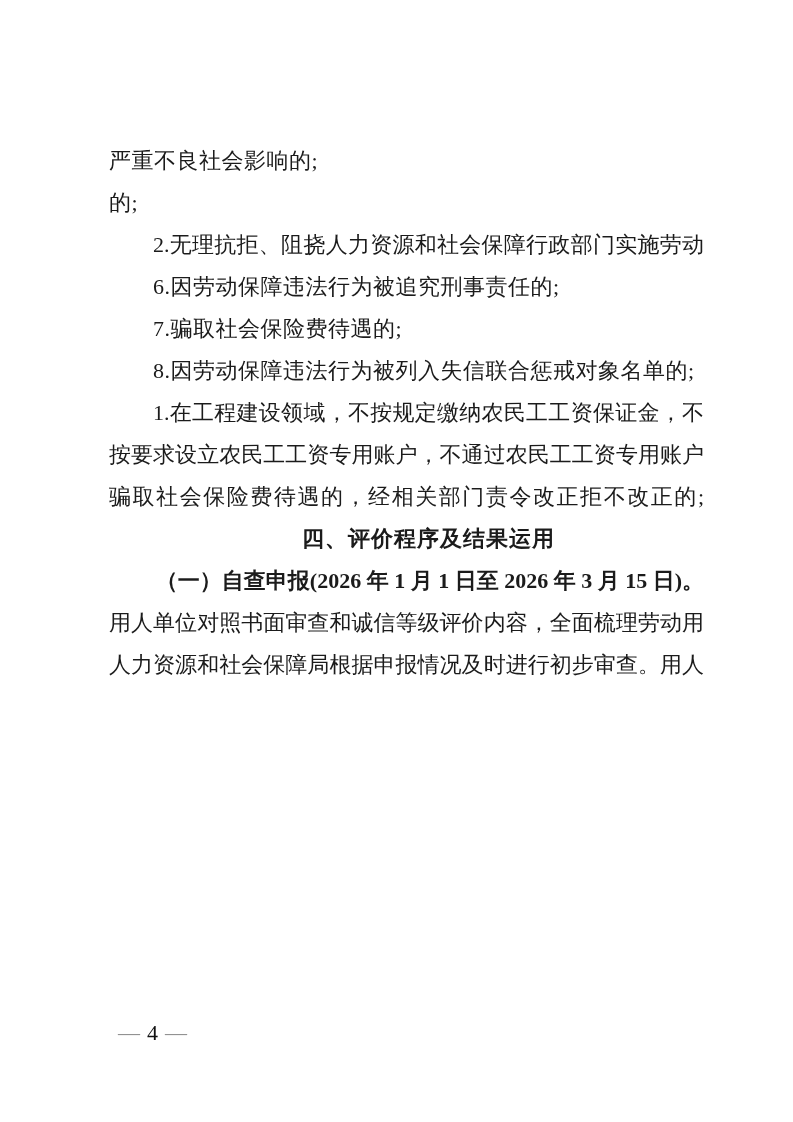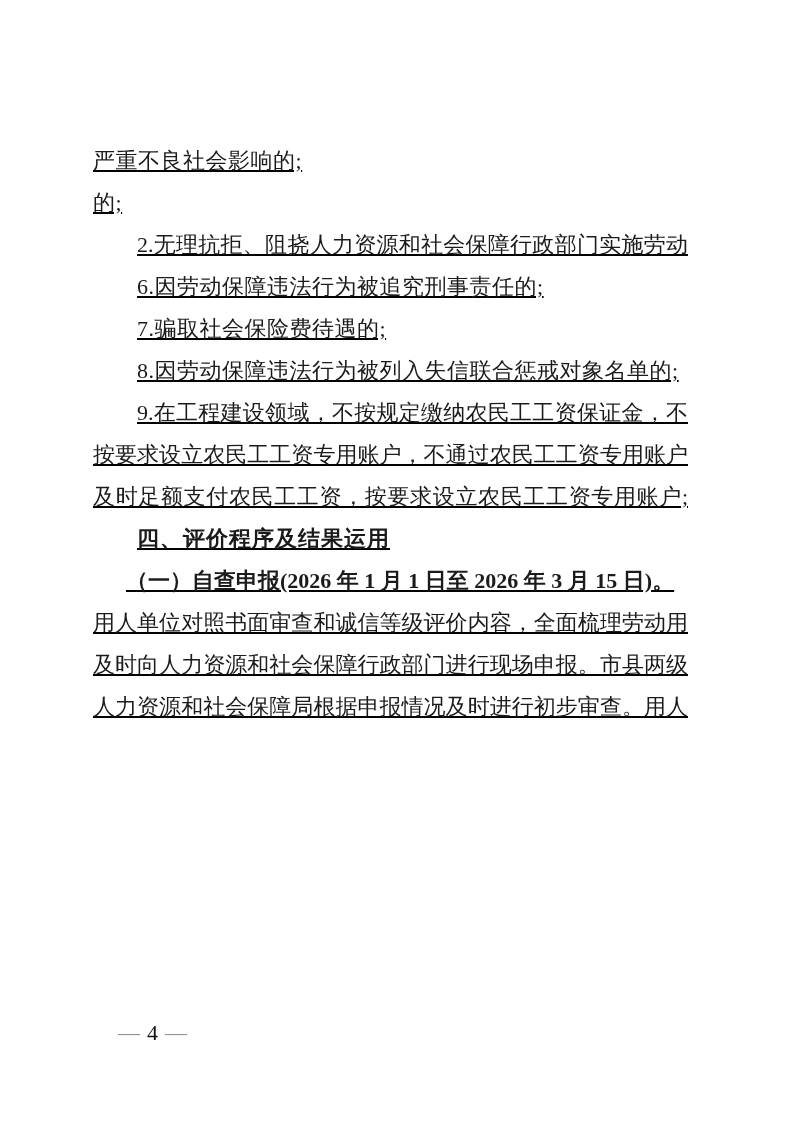--- a/index.html
+++ b/index.html
@@ -9,47 +9,47 @@
     font-family: "Liberation Serif", "DejaVu Serif", serif;
   }
   .page {
     position: relative;
     width: 793px; height: 1122px;
     background: #ffffff;
     overflow: hidden;
   }
   .text-block {
     position: absolute;
-    left: 93px; top: 140px;
+    left: 109px; top: 140px;
     width: 595px;
-    text-decoration: underline;
   }
   .ln {
     font-size: 22px;
     line-height: 42px;
     height: 42px;
     color: #1b1b1b;
     letter-spacing: 0.5px;
     white-space: normal;
     overflow: hidden;
   }
   .ind   { text-indent: 2em; }
   .ind-sm{ text-indent: 33px; }
   .jf {
     letter-spacing: 0;
     text-align: justify;
     text-align-last: justify;
     text-justify: inter-character;
   }
   .tight { letter-spacing: -0.5px; }
-  .ls0   { letter-spacing: 0; }
+  .ls0   { letter-spacing: 0; text-align: right; }
   .h-sans {
     font-family: "DejaVu Sans", "Liberation Sans", sans-serif;
     font-weight: bold;
     letter-spacing: 1px;
+    text-align: center;
   }
   .h-bold { font-weight: bold; }
   .footer {
     position: absolute;
     left: 105px; top: 1012px;
     width: 595px;
     font-size: 22px;
     line-height: 42px;
     padding-left: 13px;
     color: #1b1b1b;
@@ -67,26 +67,25 @@
 <body>
 
 <div class="page">
   <div class="text-block">
     <div class="ln">严重不良社会影响的;</div>
     <div class="ln">的;</div>
     <div class="ln ind jf">2.无理抗拒、阻挠人力资源和社会保障行政部门实施劳动</div>
     <div class="ln ind">6.因劳动保障违法行为被追究刑事责任的;</div>
     <div class="ln ind">7.骗取社会保险费待遇的;</div>
     <div class="ln ind">8.因劳动保障违法行为被列入失信联合惩戒对象名单的;</div>
-    <div class="ln ind jf">9.在工程建设领域，不按规定缴纳农民工工资保证金，不</div>
+    <div class="ln ind jf">1.在工程建设领域，不按规定缴纳农民工工资保证金，不</div>
     <div class="ln jf">按要求设立农民工工资专用账户，不通过农民工工资专用账户</div>
-    <div class="ln jf">及时足额支付农民工工资，按要求设立农民工工资专用账户;</div>
+    <div class="ln jf">骗取社会保险费待遇的，经相关部门责令改正拒不改正的;</div>
     <div class="ln ind h-sans">四、评价程序及结果运用</div>
     <div class="ln ind-sm h-bold ls0">（一）自查申报(2026 年 1 月 1 日至 2026 年 3 月 15 日)。</div>
     <div class="ln jf">用人单位对照书面审查和诚信等级评价内容，全面梳理劳动用</div>
-    <div class="ln jf">及时向人力资源和社会保障行政部门进行现场申报。市县两级</div>
     <div class="ln jf">人力资源和社会保障局根据申报情况及时进行初步审查。用人</div>
   </div>
 
   <div class="footer">
     <span class="dash">—</span><span class="pnum">4</span><span class="dash">—</span>
   </div>
 </div>
 
 </body></html>

